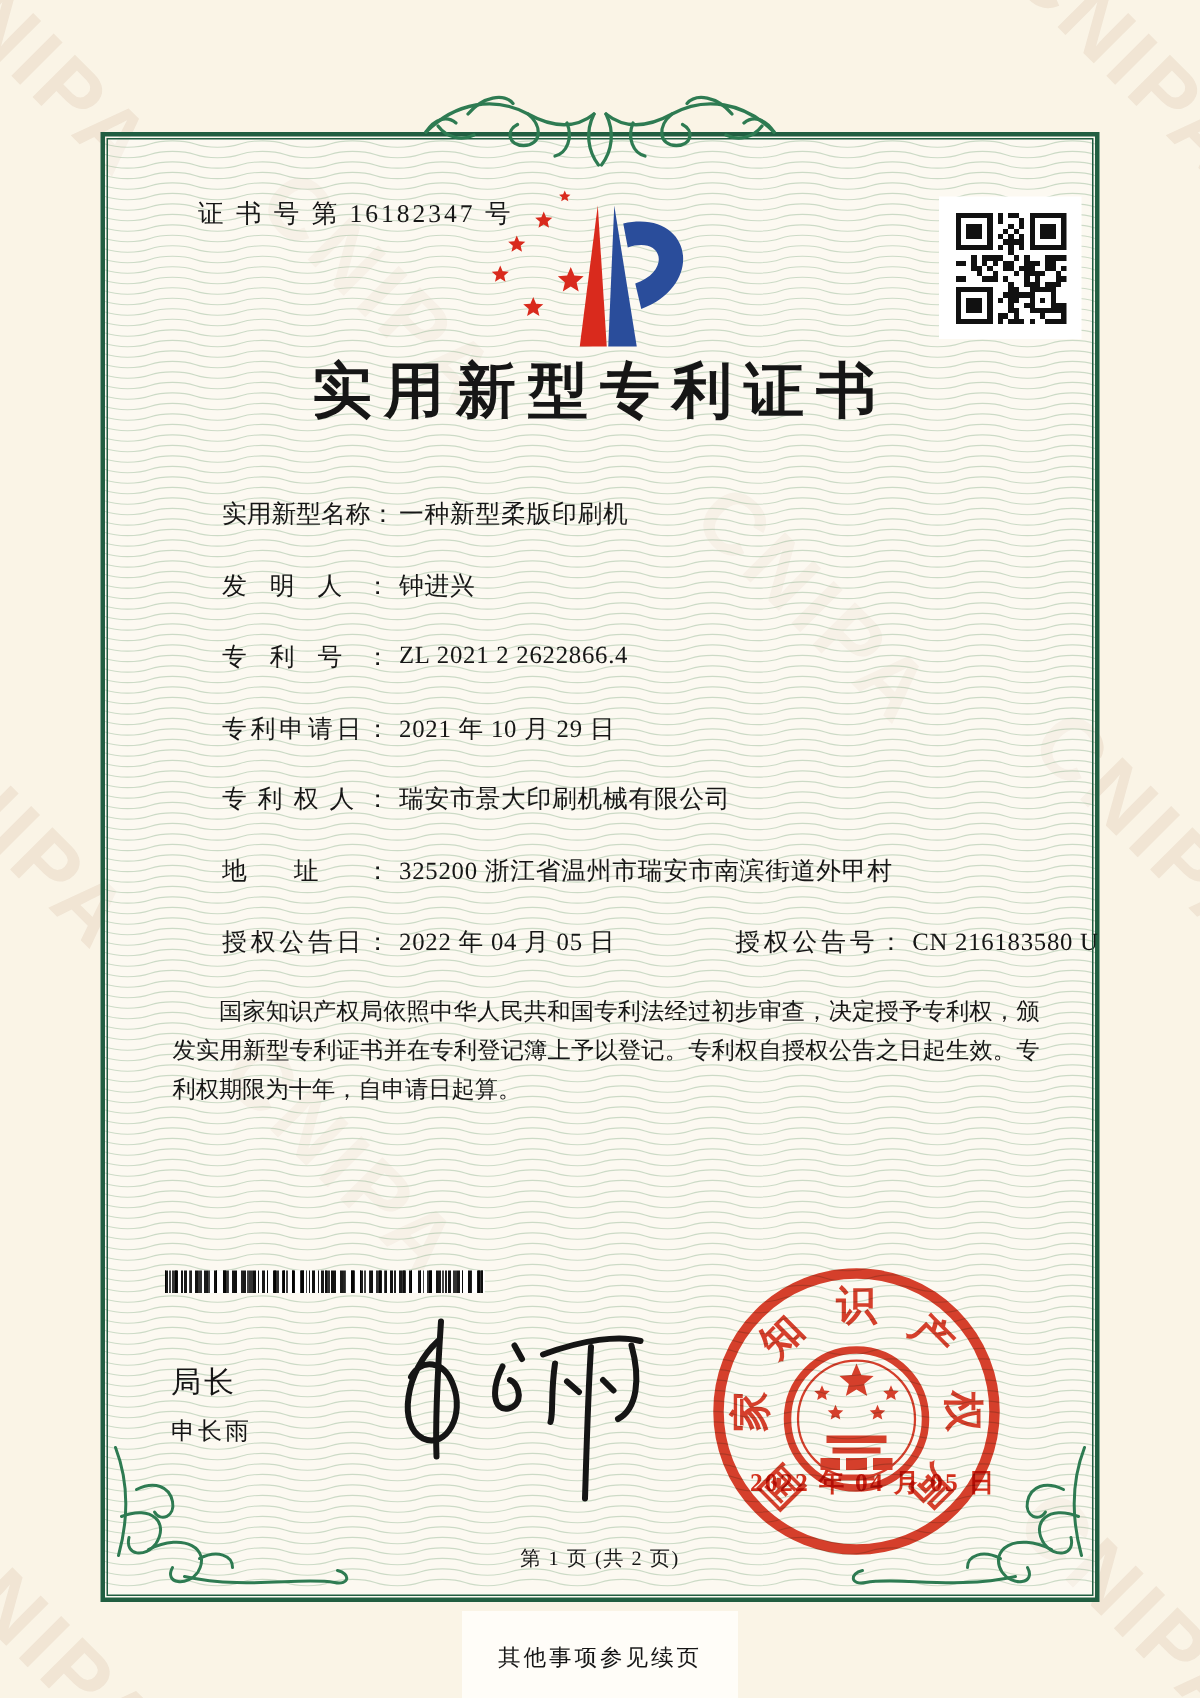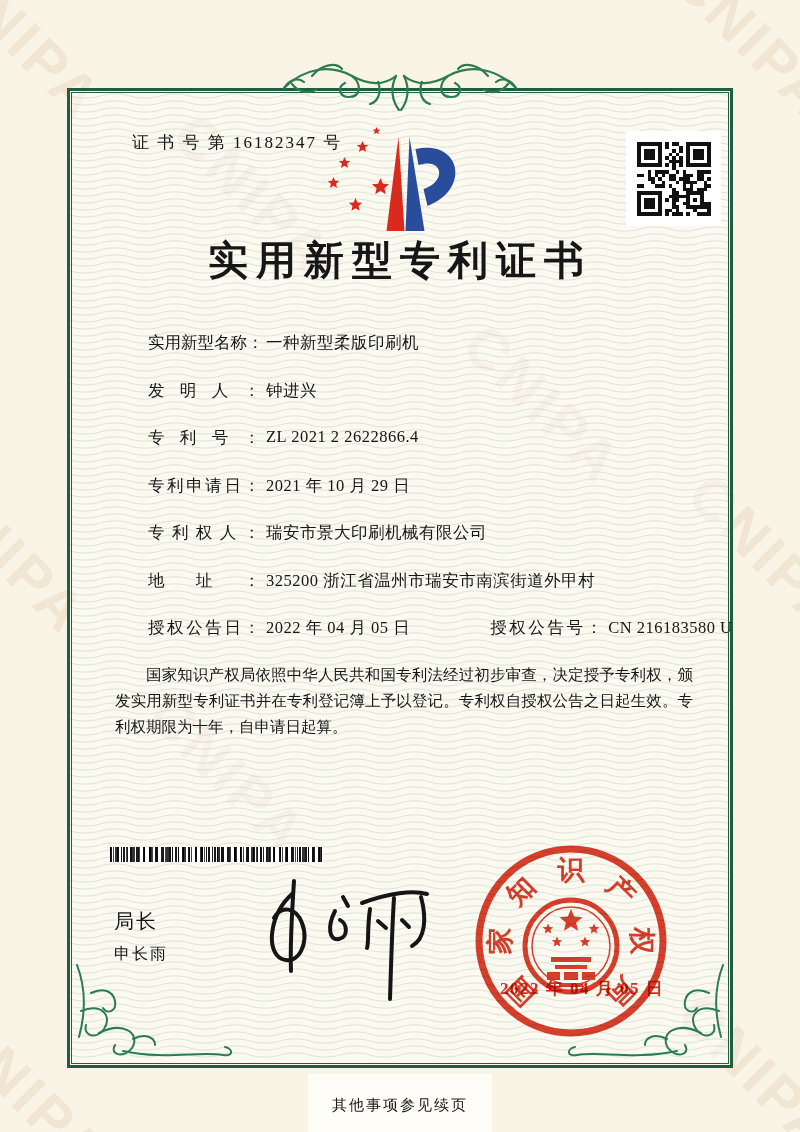--- a/index.html
+++ b/index.html
@@ -446,20 +446,21 @@
           <rect x="84" y="124" width="32" height="4"></rect>
           <rect x="76" y="131" width="13" height="8"></rect>
           <rect x="93" y="131" width="14" height="8"></rect>
           <rect x="111" y="131" width="13" height="8"></rect>
           <rect x="88" y="142" width="24" height="4"></rect>
         </g>
       </g>
     </svg>
     <div class="seal-date">2022 年 04 月 05 日</div>
 
+    <div class="pageinfo">第 1 页 (共 2 页)</div>
   </div>
 
   <svg class="dragons" width="244" height="62" viewBox="0 0 244 62">
     <g fill="none" stroke="#2e7b52" stroke-width="2.2" stroke-linecap="round">
       <g id="drg">
         <path d="M6,34 C26,14 52,10 74,22 C94,33 108,30 118,22"></path>
         <path d="M74,22 C84,30 83,43 71,43 C61,43 59,33 67,29"></path>
         <path d="M34,22 C44,10 58,8 64,15"></path>
         <path d="M6,34 C12,25 20,23 26,28"></path>
         <path d="M14,30 C20,38 30,40 38,36"></path>

